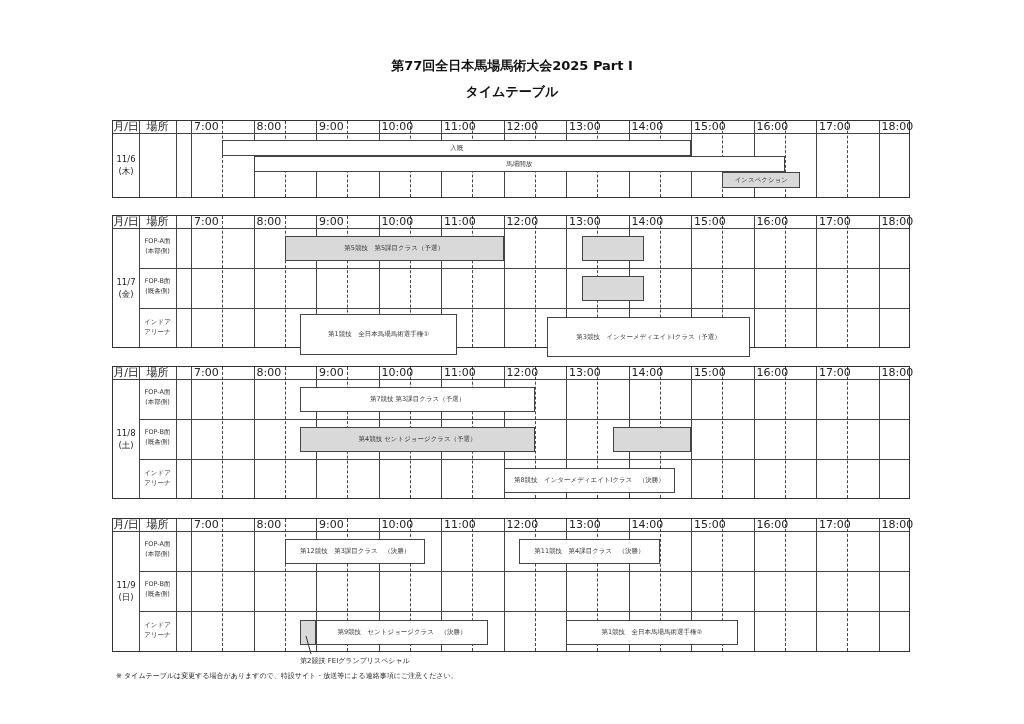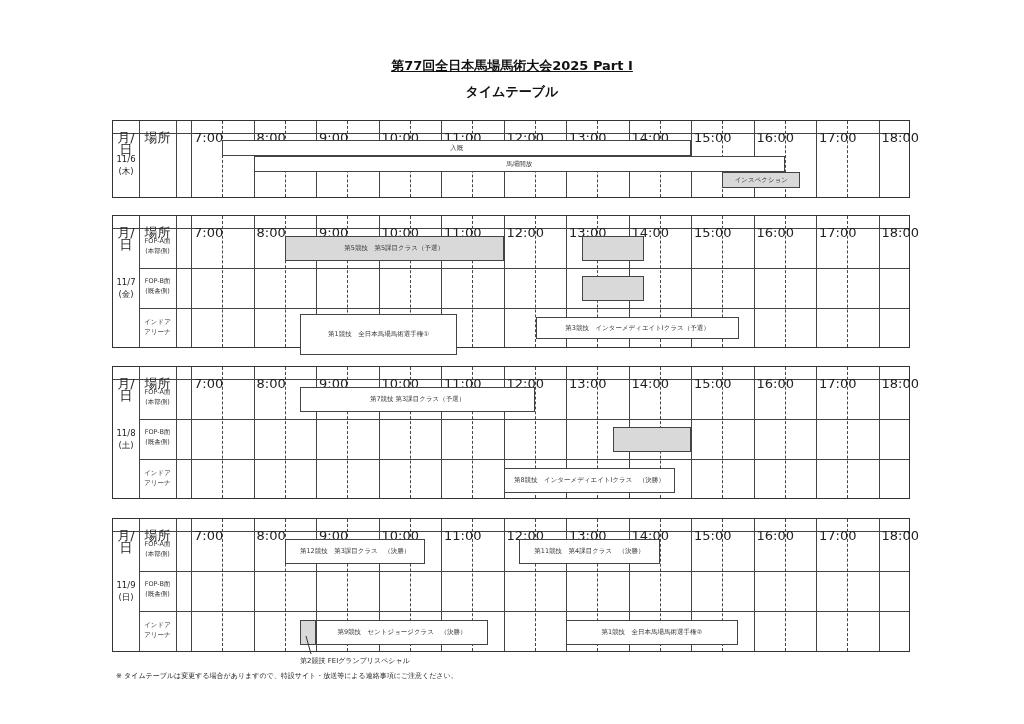--- a/index.html
+++ b/index.html
@@ -1,24 +1,24 @@
 <!DOCTYPE html>
 <html><head>
 <meta charset="utf-8">
 <style>
   html, body { margin:0; padding:0; background:#ffffff; }
   body { width:1024px; height:724px; position:relative; overflow:hidden; font-family:"DejaVu Sans", sans-serif; color:#222; }
   .title { position:absolute; left:0; width:1024px; text-align:center; font-weight:bold; color:#111; }
-  #t1 { top:57px; font-size:13px;text-decoration:underline; }
+  #t1 { top:57px; font-size:13px; }
   #t2 { top:83px; font-size:13px; }
   .tbl { position:absolute; left:112px; width:798px; border:1px solid #333; box-sizing:border-box; }
   .vline { position:absolute; top:0; bottom:0; width:0; border-left:1px solid #444; }
   .dline { position:absolute; top:0; bottom:0; width:0; border-left:1px dashed #444; }
   .hline { position:absolute; height:0; border-top:1px solid #444; }
-  .hdr { position:absolute; top:11px; height:12px; font-size:13px; line-height:12px; color:#222; }
+  .hdr { position:absolute; top:0; height:12px; font-size:11px; line-height:12px; color:#222; }
   .cell { position:absolute; font-size:6.5px; text-align:center; line-height:10px; color:#333; }
   .date { position:absolute; font-size:8.5px; text-align:center; line-height:12px; color:#222; }
   .bar { position:absolute; border:1px solid #444; box-sizing:border-box; background:#fff; font-size:6.5px; display:flex; align-items:center; justify-content:center; color:#333; white-space:nowrap; }
   .bar.gray { background:#d9d9d9; }
   .note { position:absolute; font-size:7px; color:#222; white-space:nowrap; }
 </style>
 </head>
 <body>
 
 <div id="t1" class="title">第77回全日本馬場馬術大会2025 Part Ⅰ</div>
@@ -138,21 +138,21 @@
       <div>(厩舎側)</div>
     </div>
   <div class="cell" style="left:26px;width:37px;top:101px;">
       <div>インドア</div>
       <div>アリーナ</div>
     </div>
 <div class="bar gray" style="left: 171.75px; width: 218.75px; top: 20px; height: 25px;">第5競技　第5課目クラス（予選）</div>
     <div class="bar gray" style="left: 468.625px; width: 62.5px; top: 20px; height: 25px;"></div>
     <div class="bar gray" style="left: 468.625px; width: 62.5px; top: 60px; height: 25px;"></div>
     <div class="bar" style="left: 187.375px; width: 156.25px; top: 98px; height: 41px;">第1競技　全日本馬場馬術選手権①</div>
-    <div class="bar" style="left: 423px; width: 203.125px; top: 101px; height: 22px;">第3競技　インターメディエイトⅠクラス（予選）</div>
+    <div class="bar" style="left: 434px; width: 203.125px; top: 101px; height: 40px;">第3競技　インターメディエイトⅠクラス（予選）</div>
   </div>
 
 <div class="tbl" style="top:366px;height:133px;">
   <div class="grid">
       <div class="hline" style="left: 0px; right: 0px; top: 12px;"></div>
       <div class="vline" style="left: 26px;"></div>
       <div class="vline" style="left: 63px;"></div>
       <div class="vline" style="left: 78px;"></div>
       <div class="dline" style="left: 109.25px;"></div>
       <div class="vline" style="left: 140.5px;"></div>
@@ -205,20 +205,21 @@
     </div>
   <div class="cell" style="left:26px;width:37px;top:60px;">
       <div>FOP-B面</div>
       <div>(厩舎側)</div>
     </div>
   <div class="cell" style="left:26px;width:37px;top:101px;">
       <div>インドア</div>
       <div>アリーナ</div>
     </div>
 <div class="bar" style="left: 187.375px; width: 234.375px; top: 20px; height: 25px;">第7競技 第3課目クラス（予選）</div>
+    <div class="bar gray" style="left: 187.375px; width: 234.375px; top: 60px; height: 25px;">第4競技 セントジョージクラス（予選）</div>
     <div class="bar gray" style="left: 499.875px; width: 78.125px; top: 60px; height: 25px;"></div>
     <div class="bar" style="left: 390.5px; width: 171.875px; top: 101px; height: 25px;">第8競技　インターメディエイトⅠクラス　（決勝）</div>
   </div>
 
 <div class="tbl" style="top:518px;height:134px;">
   <div class="grid">
       <div class="hline" style="left: 0px; right: 0px; top: 12px;"></div>
       <div class="vline" style="left: 26px;"></div>
       <div class="vline" style="left: 63px;"></div>
       <div class="vline" style="left: 78px;"></div>

